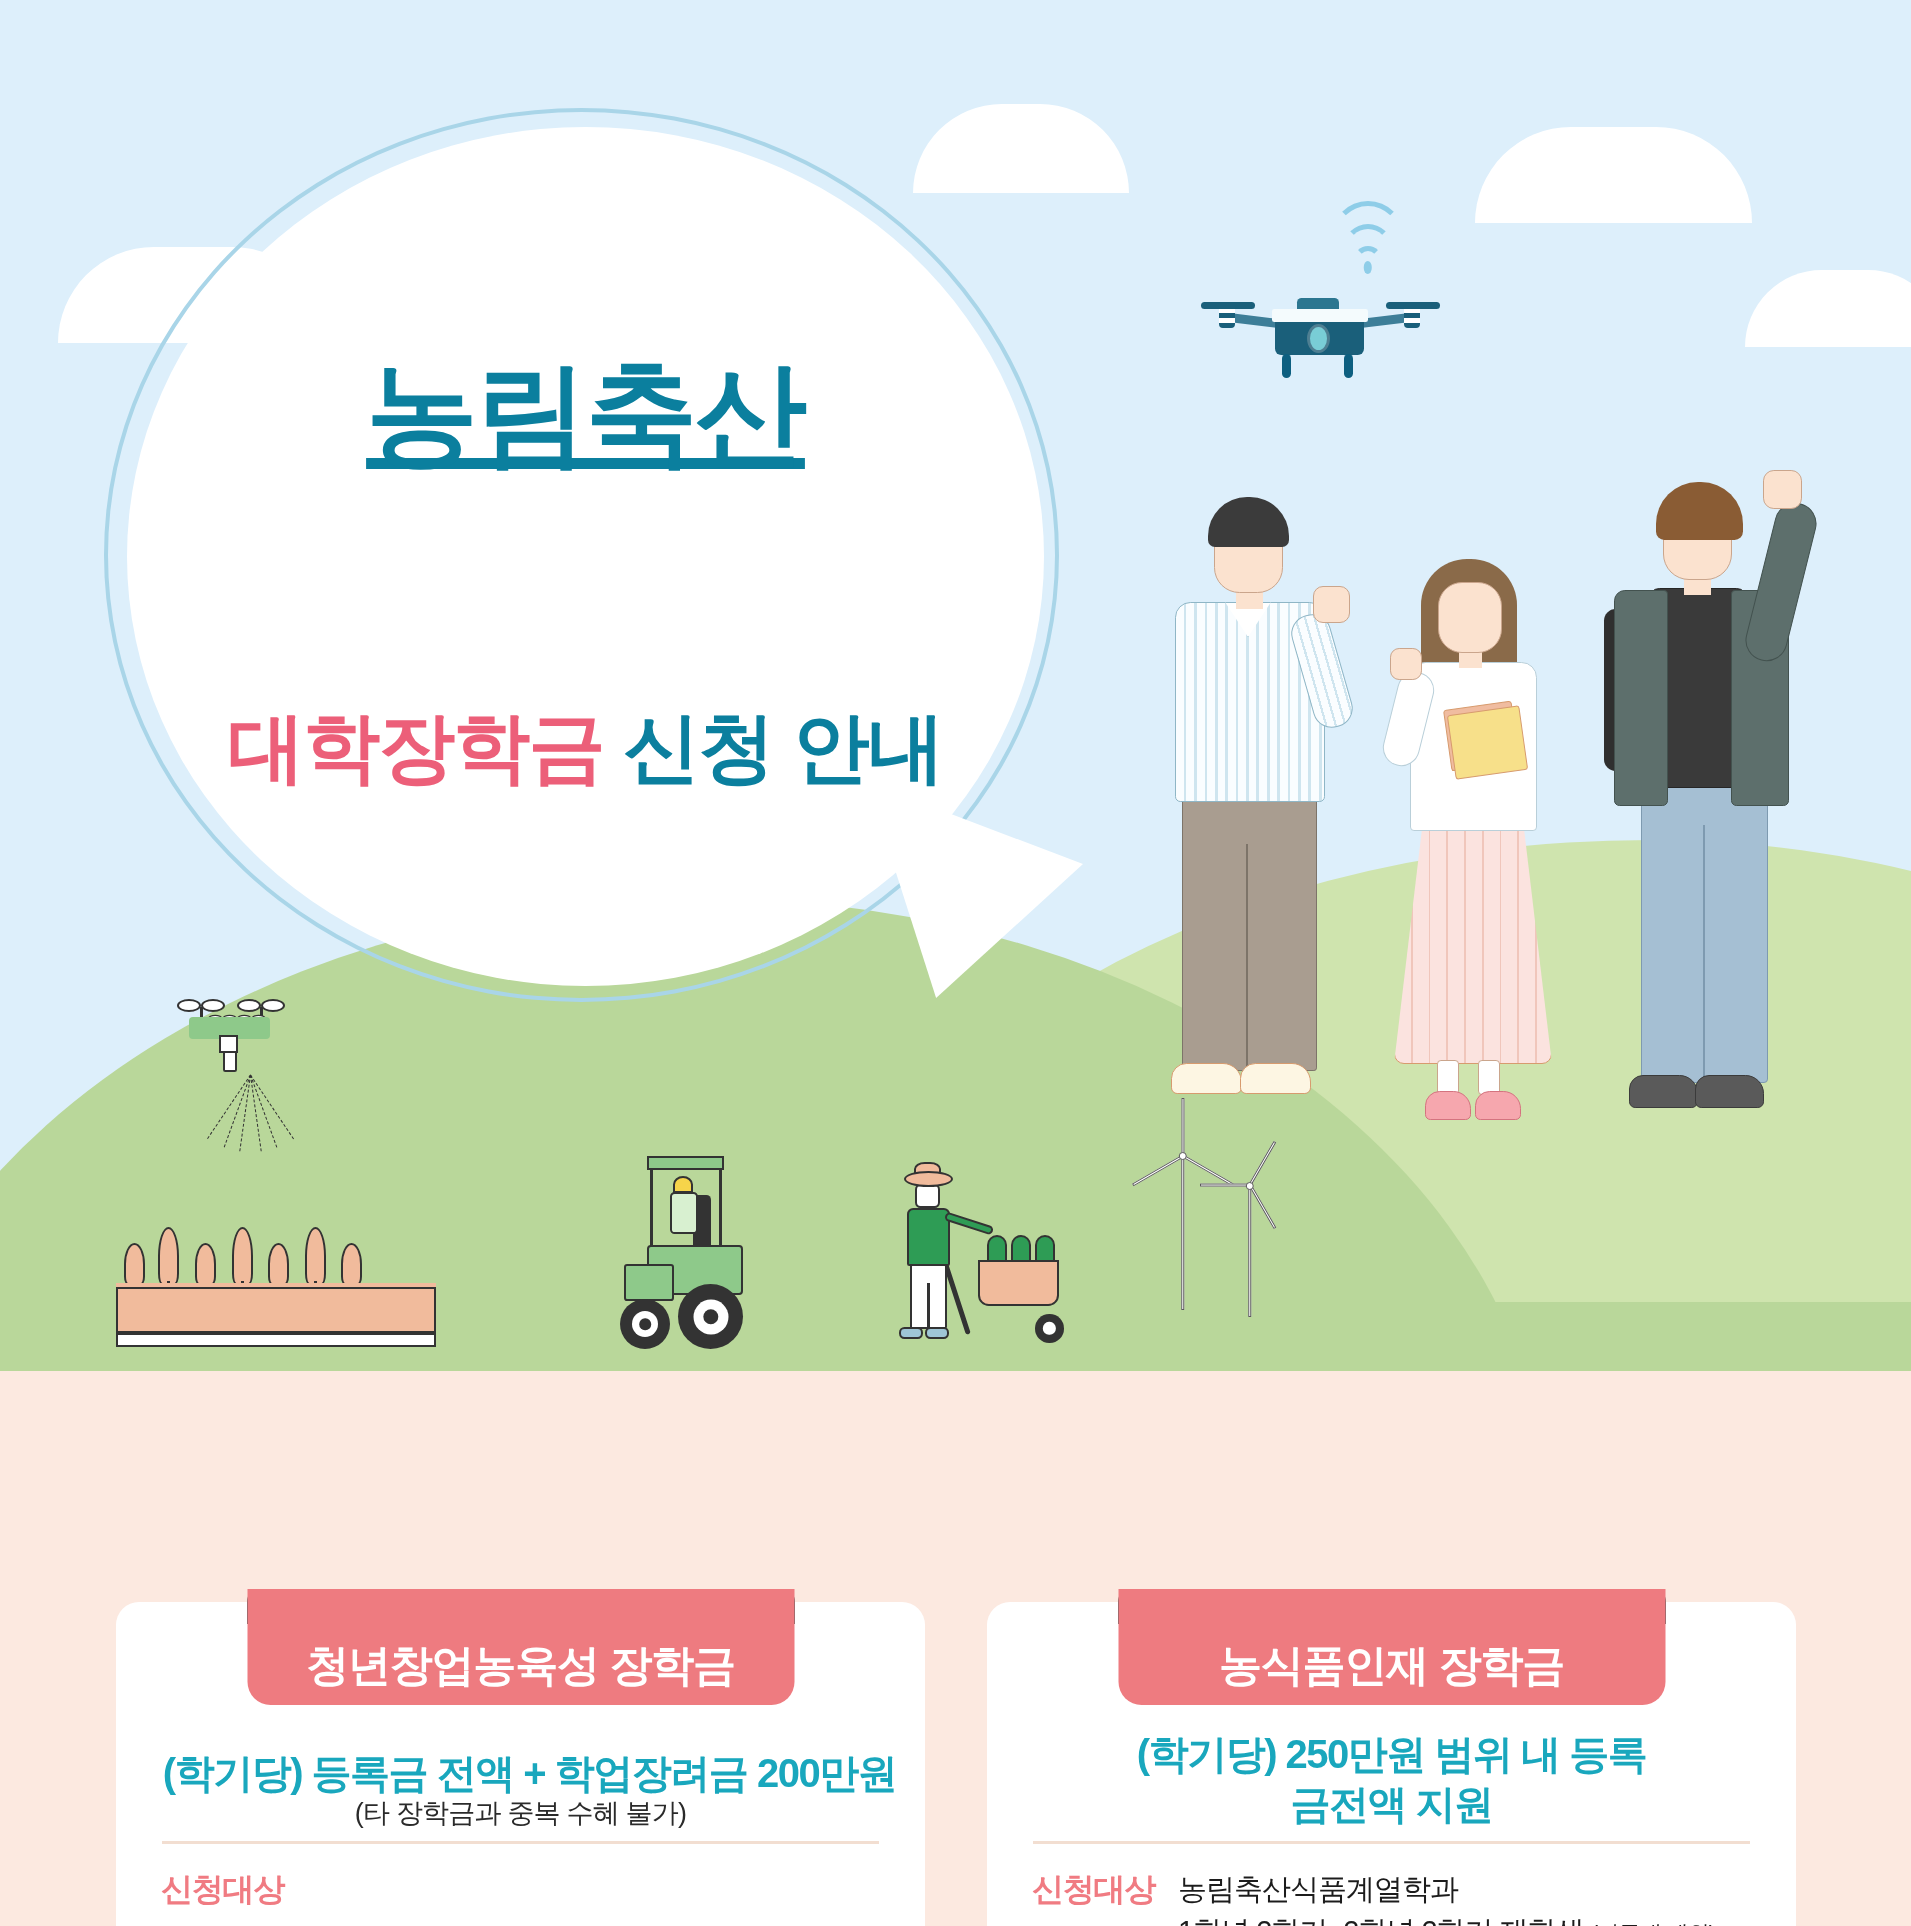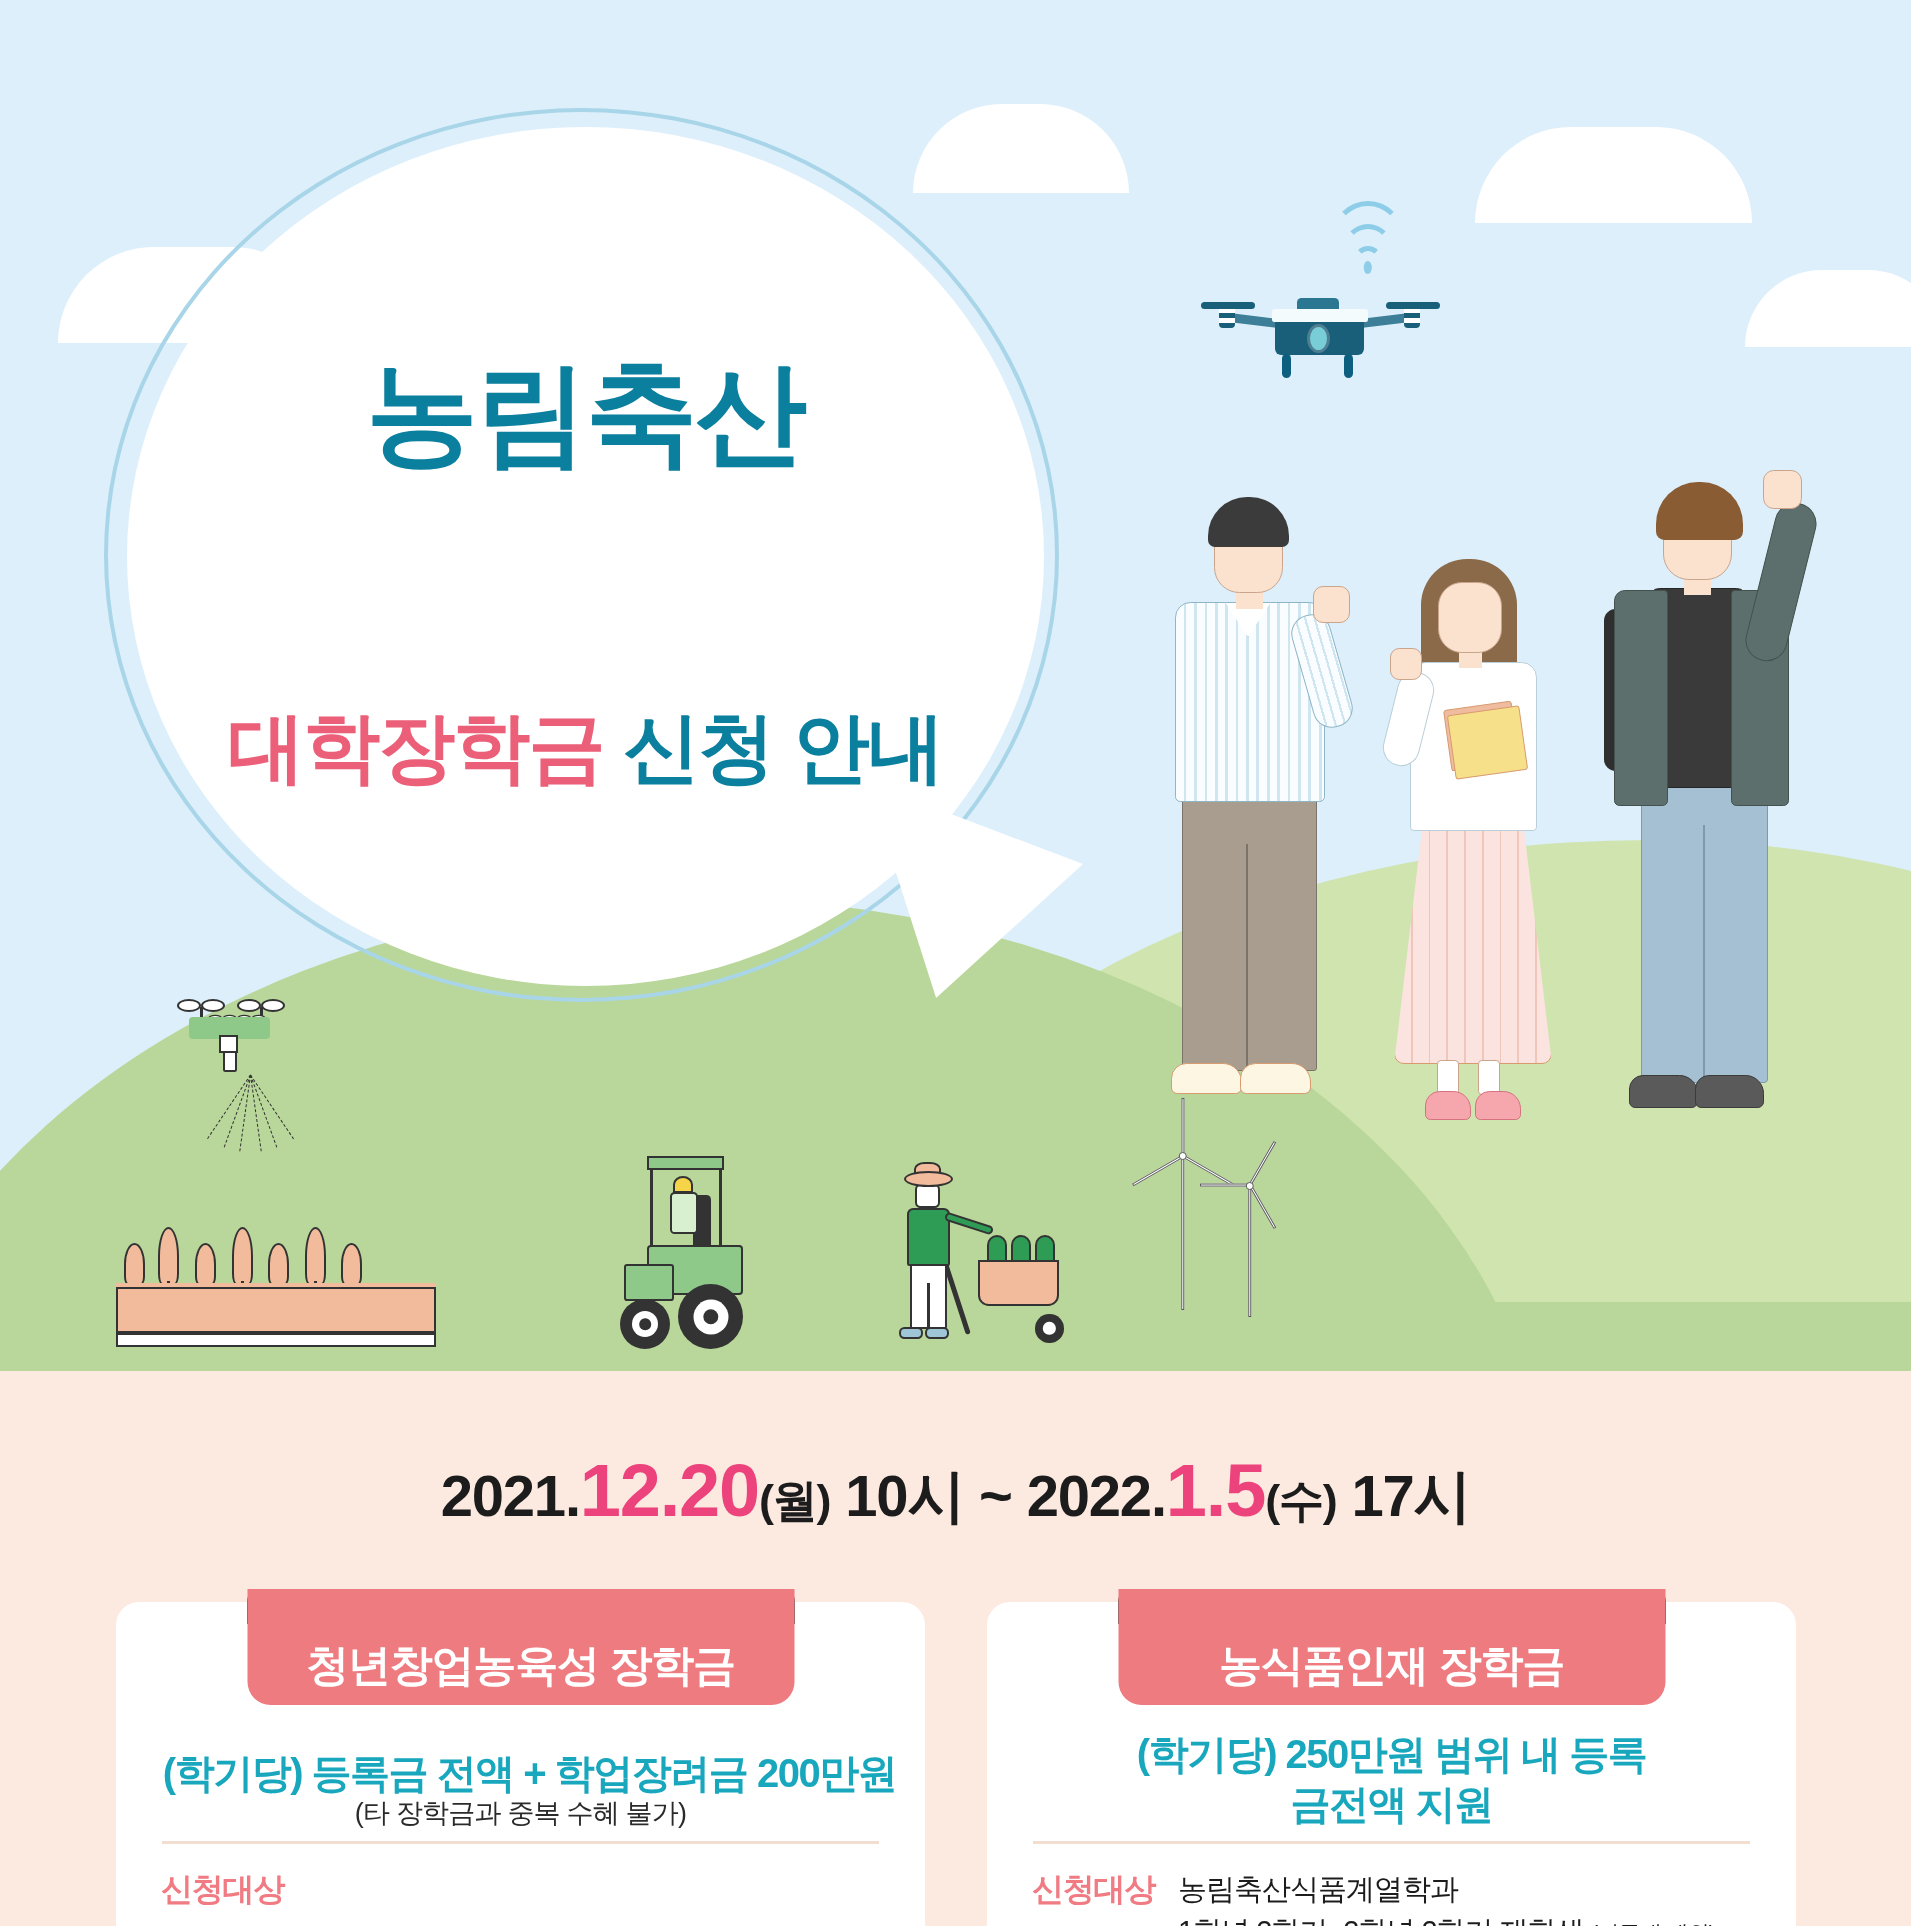--- a/index.html
+++ b/index.html
@@ -59,21 +59,21 @@
 
   .semester-badge {
     position:absolute; left:455px; top:227px;
     background:#227e93; color:#fff;
     font-size:32px; font-weight:bold; letter-spacing:0.8px;
     padding:10.8px 25.4px 13px; border-radius:10.8px;
     white-space:nowrap;
   }
   .ministry-line {
     position:absolute; width:925px; left:123px; text-align:center;
-    color:#0b7f9e; font-weight:bold; letter-spacing:-2.3px;
+    color:#0b7f9e; font-weight:bold; letter-spacing:-2.3px;text-decoration:underline;
   }
   .ministry-line.l1 { top:339px;  font-size:112px; }
   .ministry-line.l2 { top:512px; font-size:112px; }
   .title-line {
     position:absolute; width:925px; left:123px; top:697px;
     text-align:center; font-weight:bold; font-size:77px; letter-spacing:-1.9px;
     white-space:nowrap;
   }
   .title-pink { color:#ec5f79; }
   .title-teal { color:#0b7f9e; }
@@ -558,23 +558,20 @@
   <div class="bubble-tail"></div>
 
   <div class="ministry-line l1">농림축산</div>
   <div class="title-line">
     <span class="title-pink">대학장학금</span><span class="title-teal"> 신청 안내</span>
   </div>
 </div>
 
 <div class="lower">
 
-  <div class="date-line">
-    <span>2021.</span><span class="big">12.20</span><span class="par">(월)</span><span> 10시 ~ </span><span>2022.</span><span class="big">1.5</span><span class="par">(수)</span><span> 17시</span>
-  </div>
 
   <div class="cards">
 
     <div class="card left">
       <div class="ribbon-fold l"></div>
       <div class="ribbon-fold r"></div>
       <div class="ribbon">
         <div class="ribbon-label">청년창업농육성 장학금</div>
       </div>
       <div class="amount">(학기당) 등록금 전액 + 학업장려금 200만원</div>

